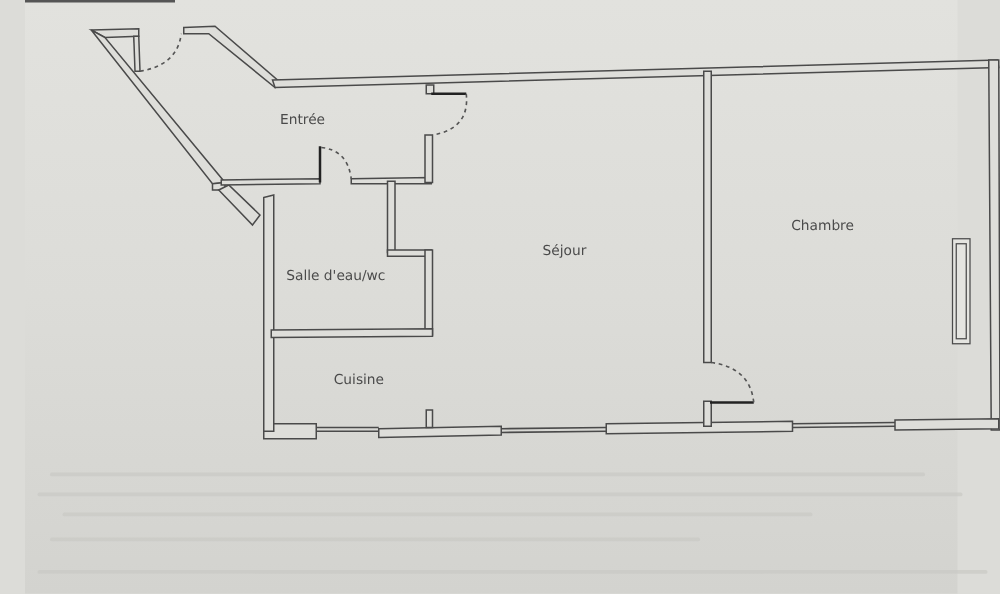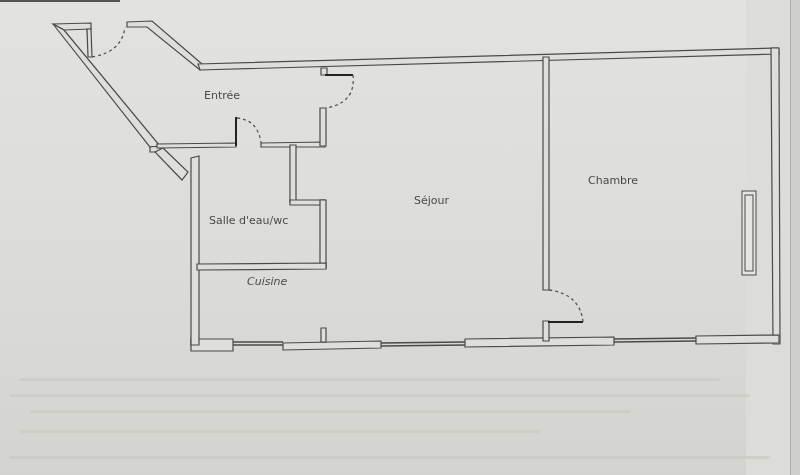--- a/index.html
+++ b/index.html
@@ -4,20 +4,21 @@
 <style>
   html, body { margin: 0; padding: 0; }
   body {
     width: 800px; height: 475px; overflow: hidden;
     background: #dcdcd8;
     font-family: "DejaVu Sans", sans-serif;
   }
   .page {
     position: relative; width: 746px; height: 475px;
     background: linear-gradient(180deg, #e2e2de 0%, #dcdcd8 50%, #d3d3cf 100%);
+    margin-left: 20px;
   }
   .topline { position: absolute; left: 0; top: 0; width: 120px; height: 2px; background: #555; }
   .rightedge { position: absolute; left: 790px; top: 0; width: 10px; height: 475px; background: #cfcfcb; border-left: 1px solid #b0b0ac; }
   svg { position: absolute; left: 0; top: 0; }
   .wall { fill: #dededa; stroke: #4a4a4a; stroke-width: 1.2; }
   .wline { stroke: #4a4a4a; stroke-width: 1.3; fill: none; }
   .door-leaf { stroke: #222; stroke-width: 2; }
   .arc { stroke: #555; stroke-width: 1.3; fill: none; stroke-dasharray: 3 3; }
   .window { fill: #e4e4e0; stroke: #4a4a4a; stroke-width: 1; }
   .label {
@@ -105,16 +106,16 @@
     </g>
 
     <g>
       <rect class="window" x="742" y="191" width="14" height="84"></rect>
       <rect class="window" x="745" y="195" width="8" height="76"></rect>
     </g>
   </svg>
 
   <span class="label" style="left:204px;top:89px;">Entrée</span>
   <span class="label" style="left:209px;top:214px;">Salle d'eau/wc</span>
-  <span class="label" style="left:247px;top:275px;font-style:italic;">Cuisine</span>
+  <span class="label" style="left:247px;top:297px;">Cuisine</span>
   <span class="label" style="left:414px;top:194px;">Séjour</span>
-  <span class="label" style="left:588px;top:174px;text-align:right;">Chambre</span>
+  <span class="label" style="left:613px;top:174px;text-align:right;">Chambre</span>
 </div>
 
 </body></html>

